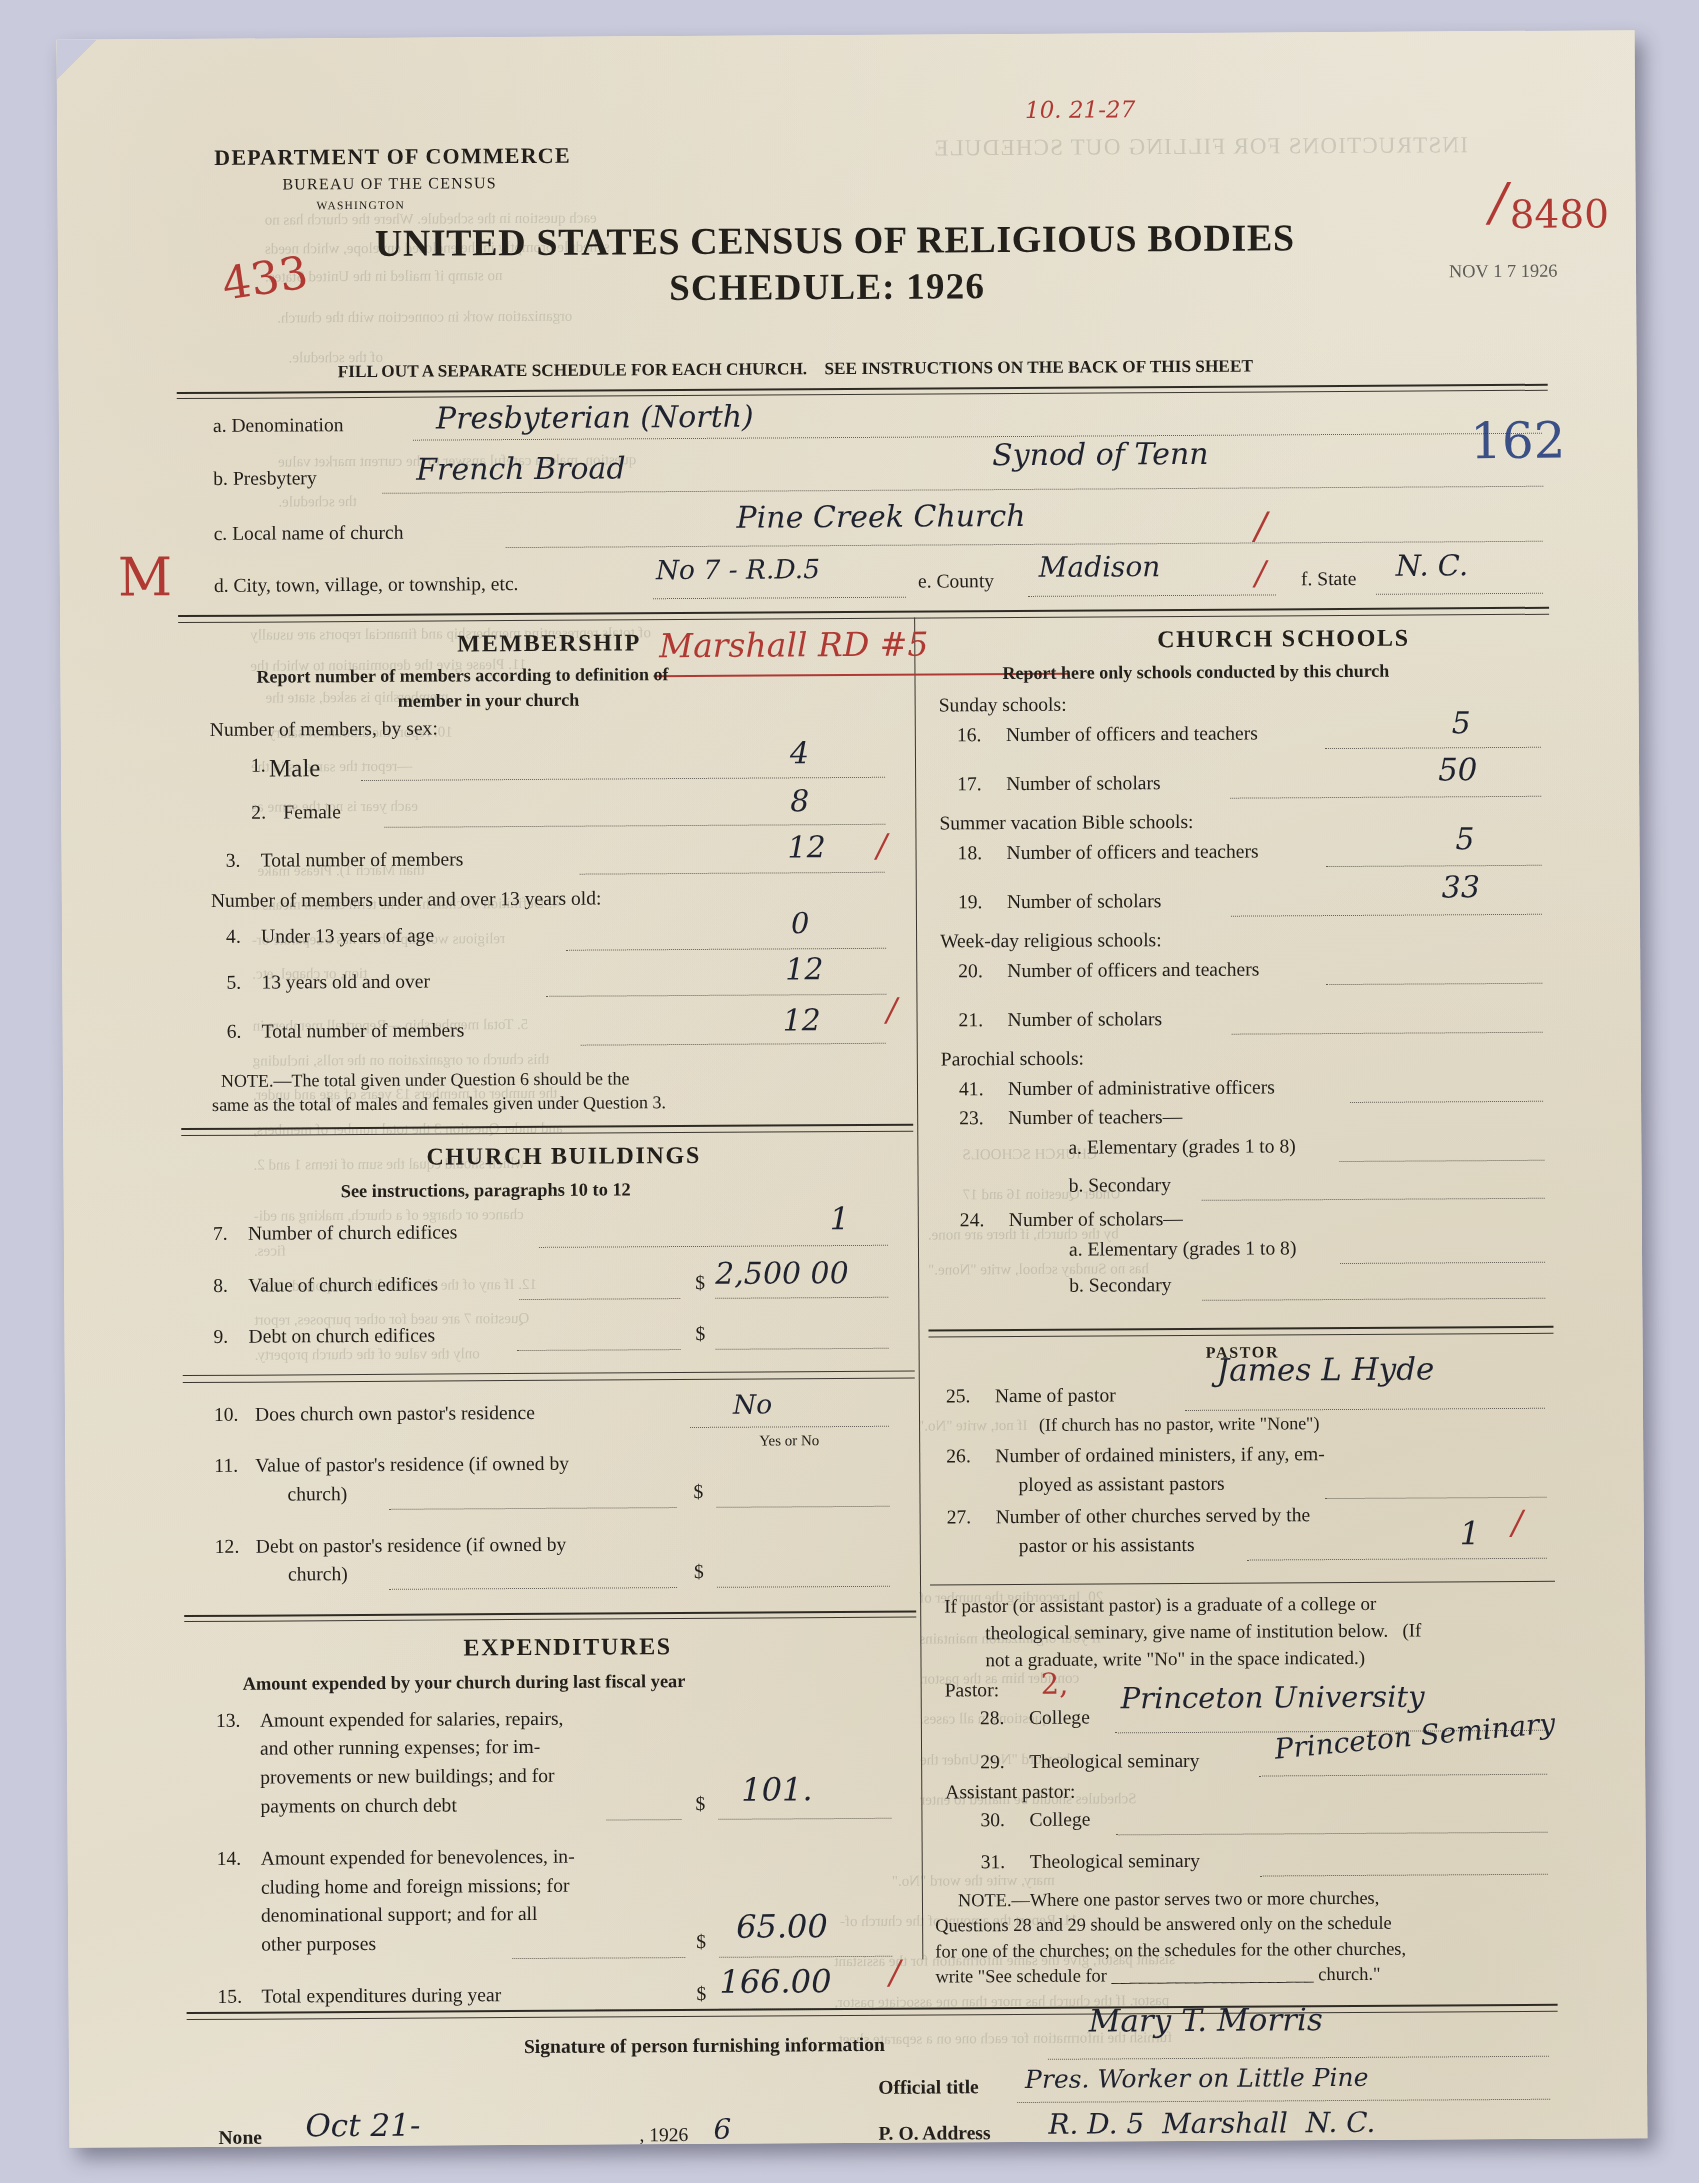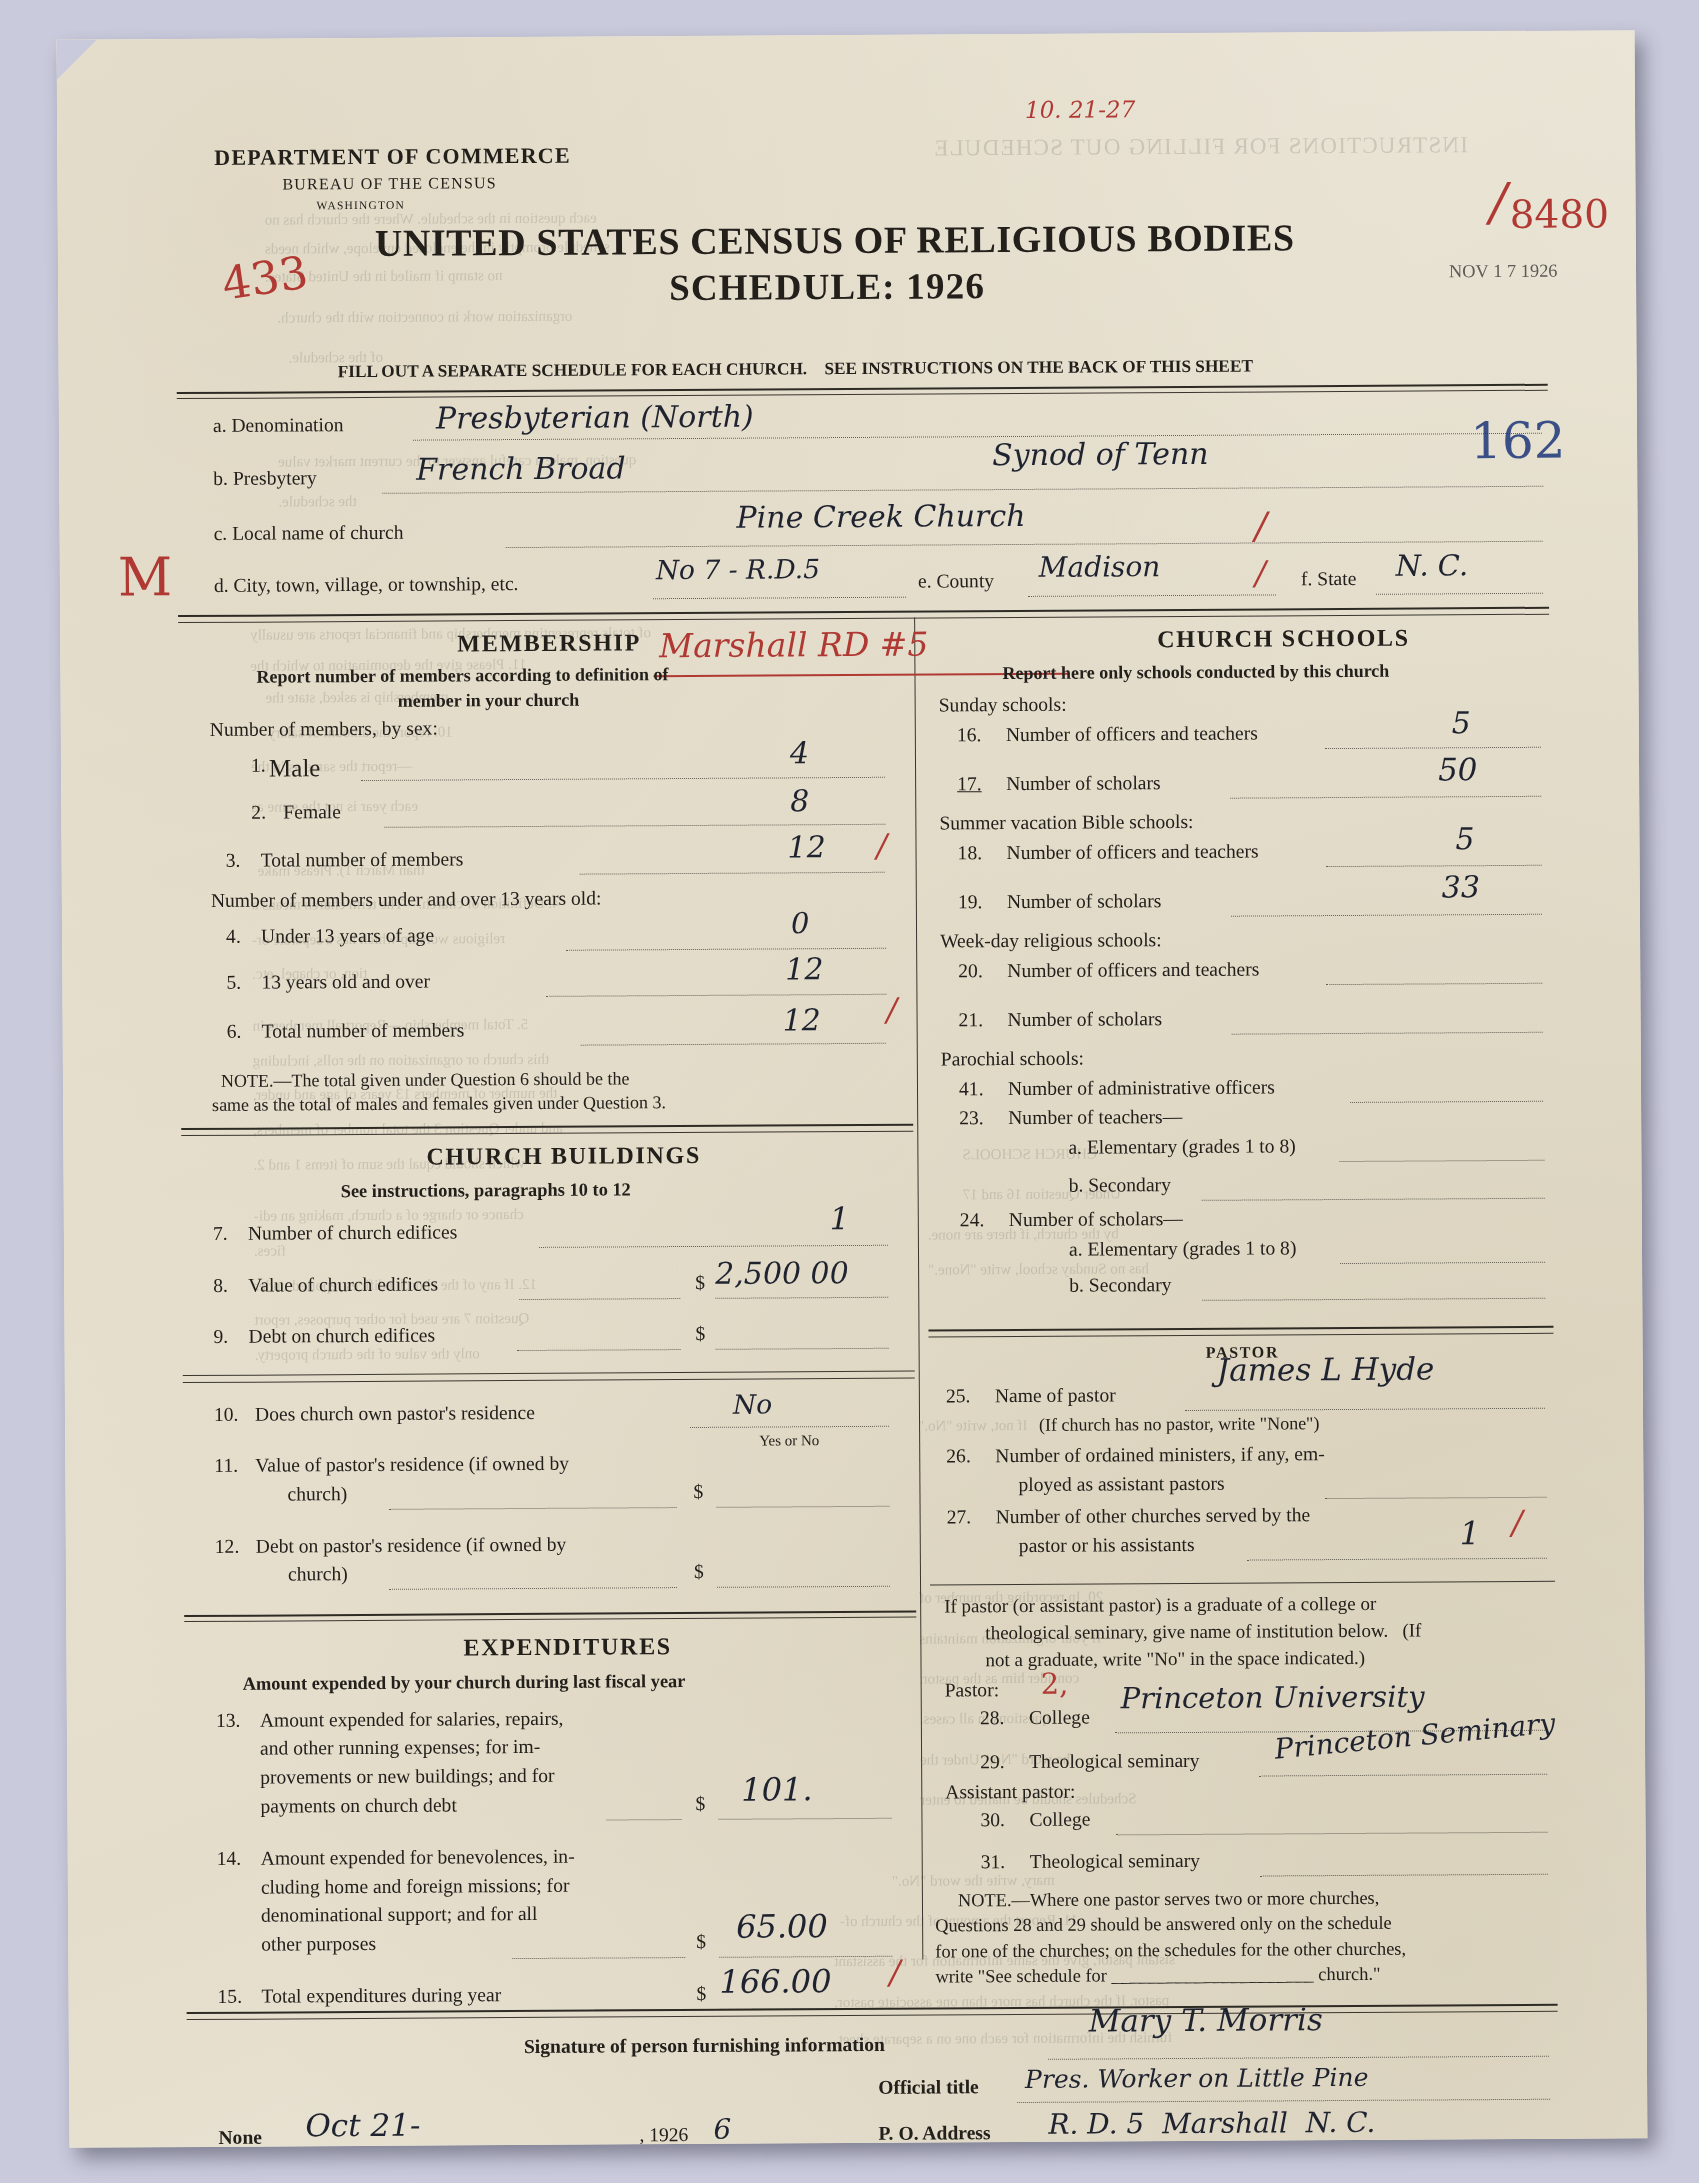--- a/index.html
+++ b/index.html
@@ -344,21 +344,21 @@
     <div class="p" style="left:1097px; top:593px; font-size:24px; font-weight:bold; letter-spacing:1.7px;">CHURCH SCHOOLS</div>
     <div class="p" style="left:942px; top:629px; font-size:18px; font-weight:bold;">Report here only schools conducted by this church</div>
 
     <div class="p" style="left:878px; top:660px; font-size:19.6px;">Sunday schools:</div>
 
     <div class="p" style="left:896px; top:690px; font-size:19.6px;">16.</div>
     <div class="p" style="left:945px; top:690px; font-size:19.6px;">Number of officers and teachers</div>
     <div class="dots" style="left:1264px; top:716px; width:216px;"></div>
     <div class="hw hw-pen" style="left:1391px; top:674px; font-size:30px;">5</div>
 
-    <div class="p" style="left:896px; top:739px; font-size:19.6px;text-decoration:underline;">17.</div>
+    <div class="p" style="left:896px; top:739px; font-size:19.6px;">17.</div>
     <div class="p" style="left:945px; top:739px; font-size:19.6px;">Number of scholars</div>
     <div class="dots" style="left:1169px; top:765px; width:311px;"></div>
     <div class="hw hw-pen" style="left:1377px; top:720px; font-size:31px;">50</div>
 
     <div class="p" style="left:878px; top:778px; font-size:19.6px;">Summer vacation Bible schools:</div>
 
     <div class="p" style="left:896px; top:808px; font-size:19.6px;">18.</div>
     <div class="p" style="left:945px; top:808px; font-size:19.6px;">Number of officers and teachers</div>
     <div class="dots" style="left:1264px; top:834px; width:216px;"></div>
     <div class="hw hw-pen" style="left:1394px; top:790px; font-size:30px;">5</div>

